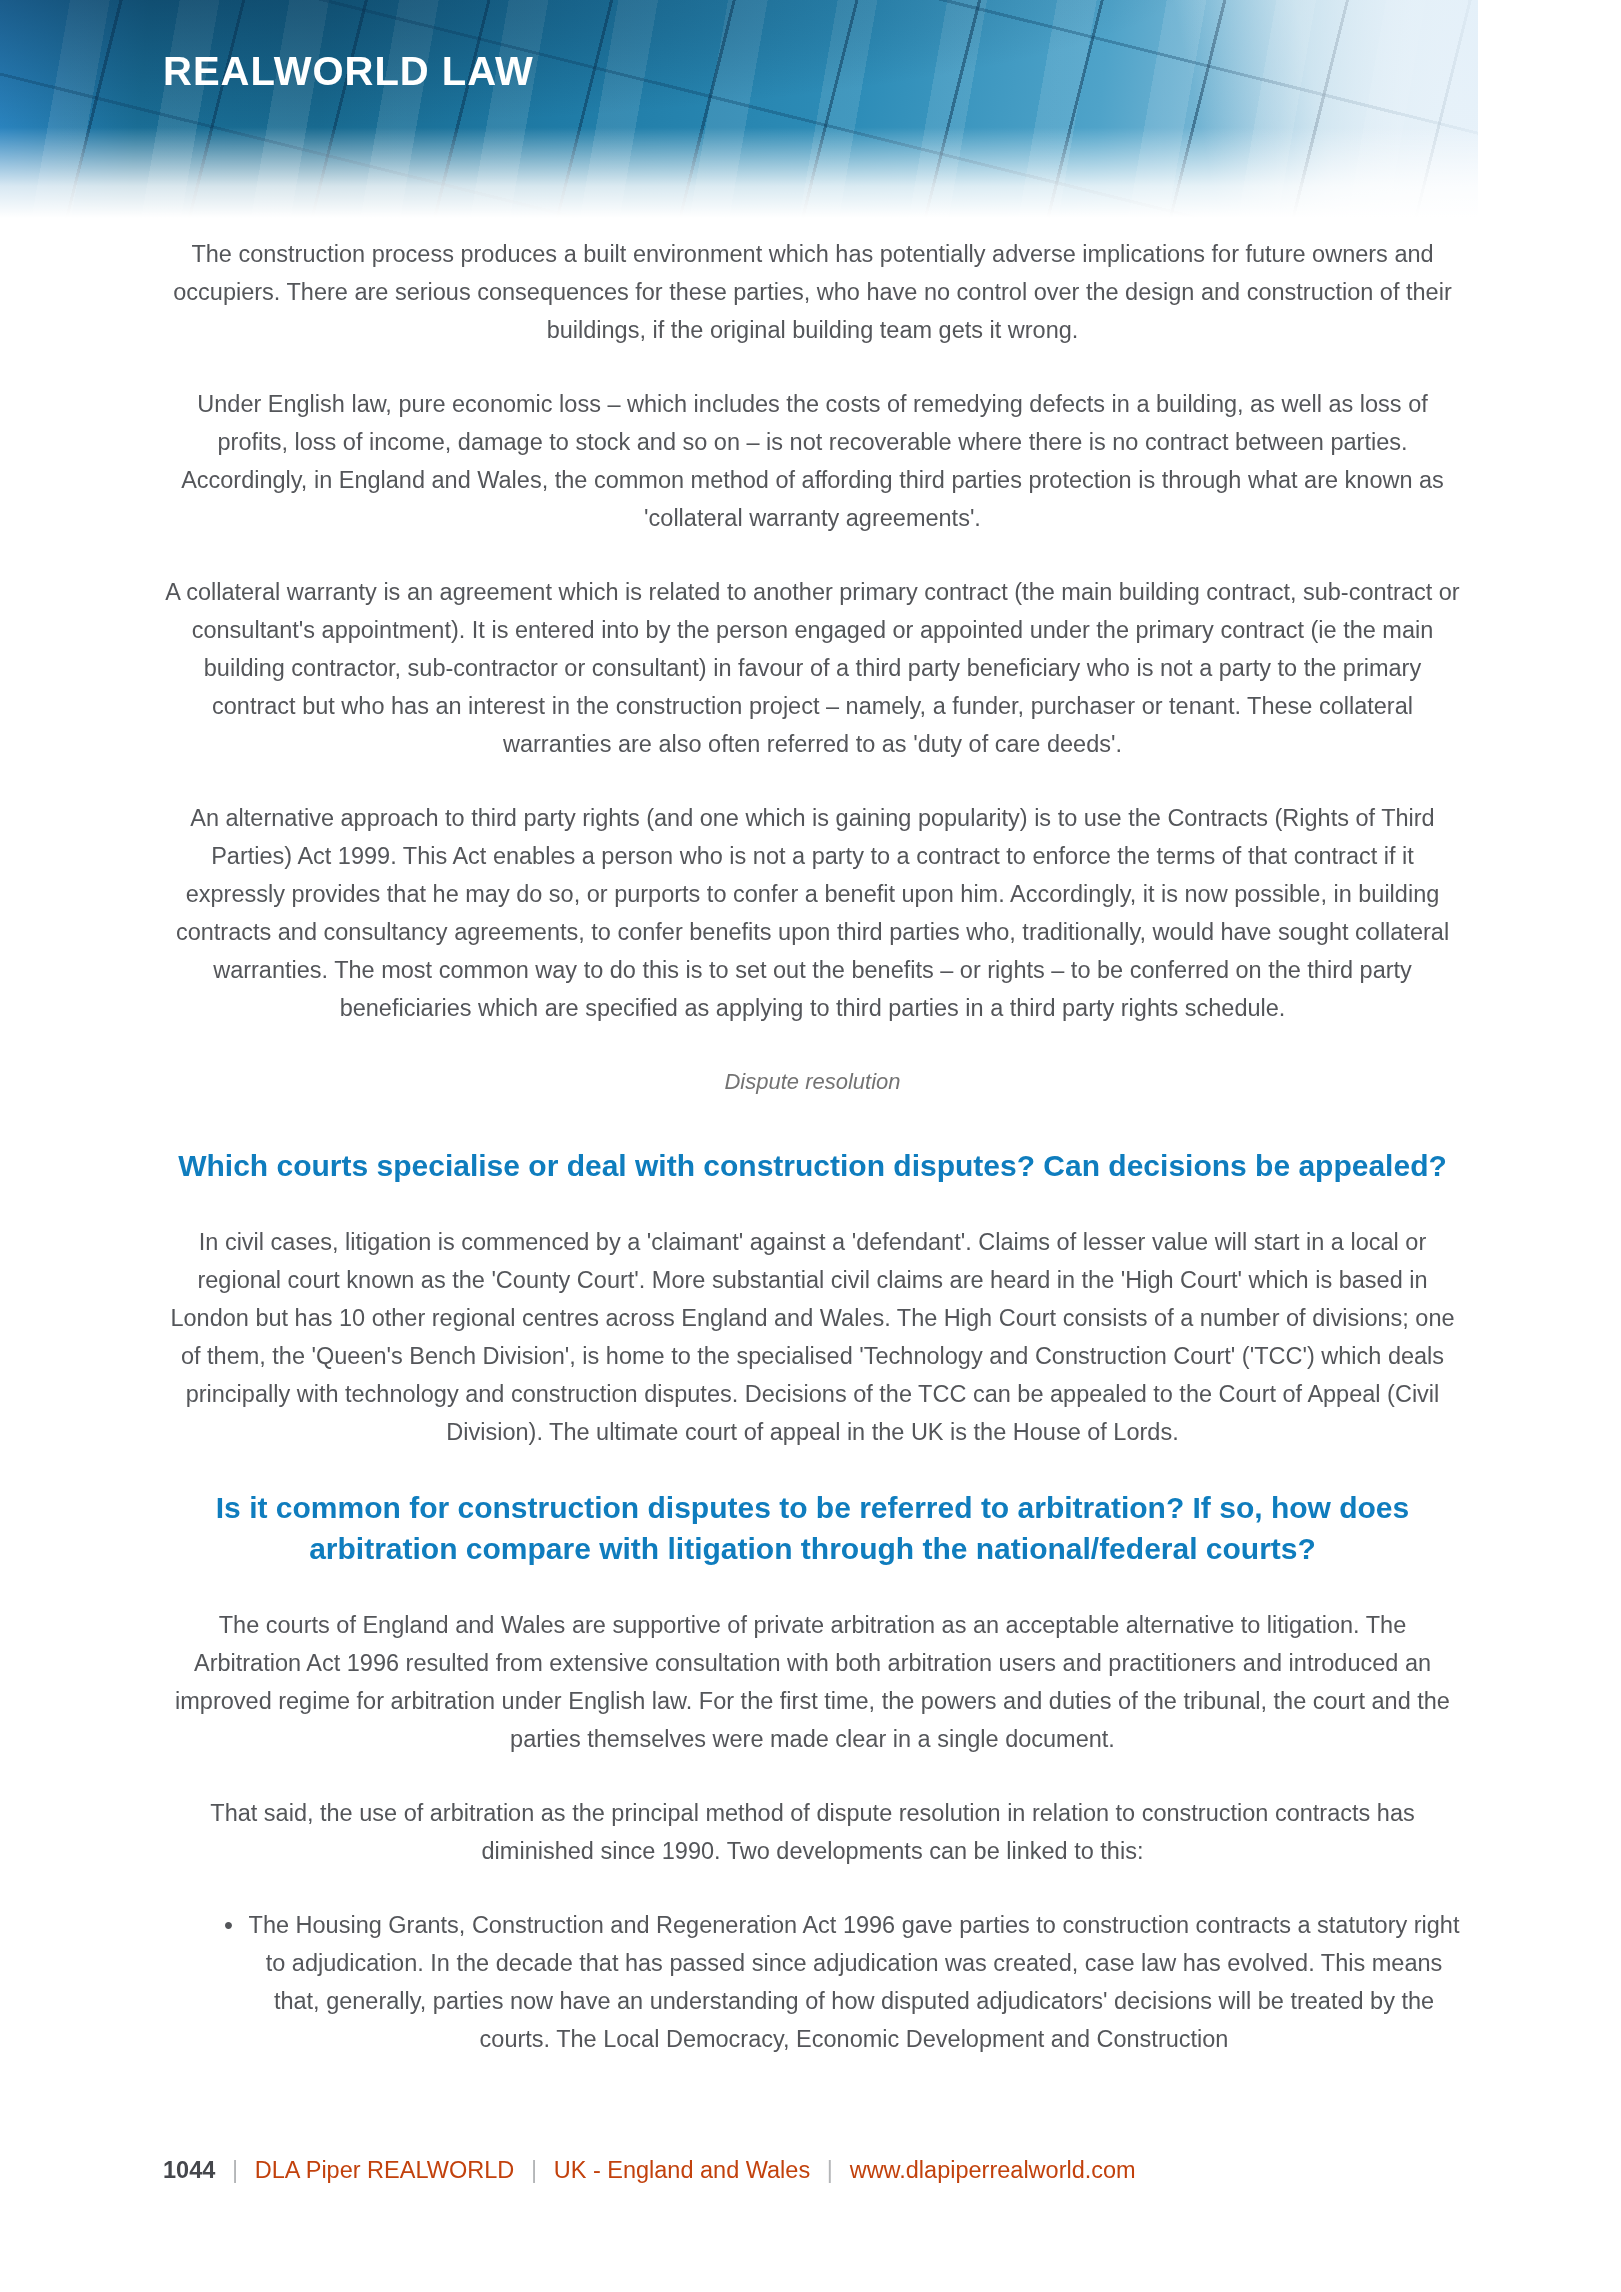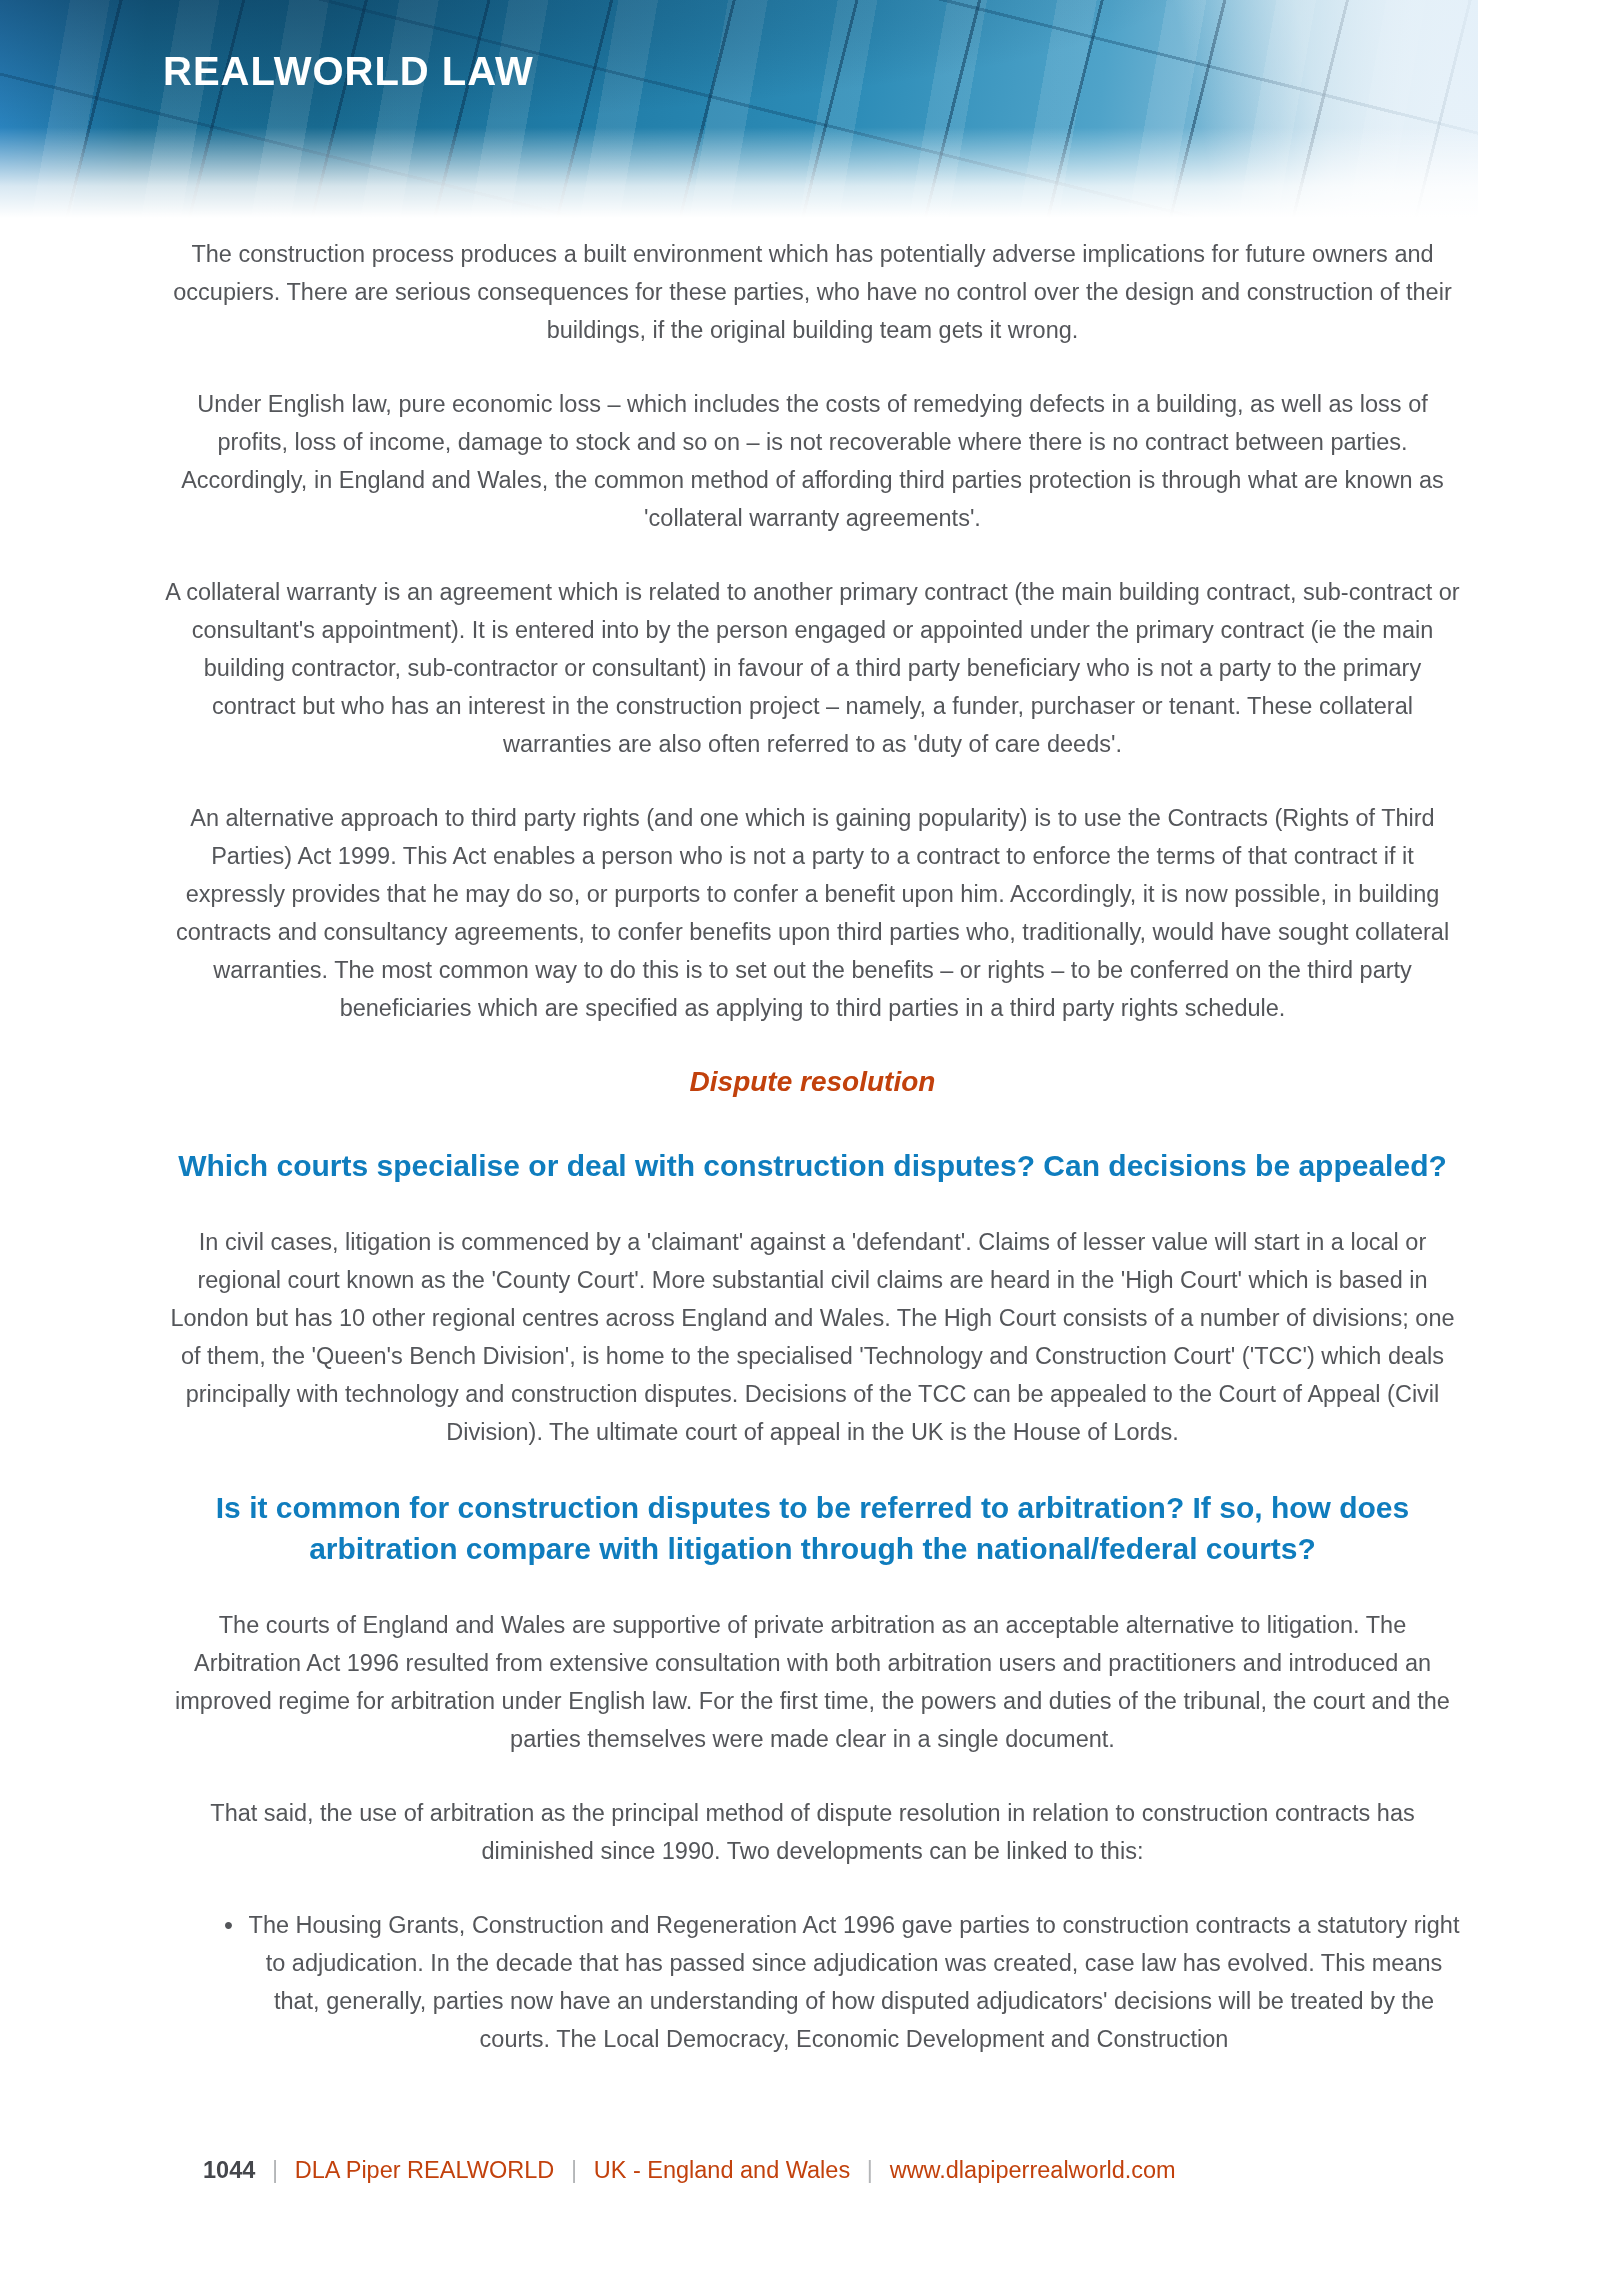--- a/index.html
+++ b/index.html
@@ -34,23 +34,23 @@
 
   
   .content{padding:7.8px 159px 0 163px;text-align:center;}
   .content p.body-para{
     margin:0 0 36px 0;
     font-size:23.5px;line-height:38px;
     color:#54565A;
   }
   .section-heading{
     margin:29px 0 45px 0;
-    font-size:28px;line-height:37px;
-    font-weight:bold;font-style:italic;
-    color:#c2410c;
+    font-size:22px;line-height:37px;
+    font-weight:normal;font-style:italic;
+    color:#737373;
   }
   .question-heading{
     margin:0 0 37px 0;
     font-size:30px;line-height:41px;
     font-weight:bold;
     color:#0F7DBE;
   }
   ul.bullet-list{
     list-style:none;margin:0;padding:0;
   }
@@ -66,21 +66,21 @@
   }
   .bullet-text{flex:1;}
 
   
   .footer{
     position:absolute;left:163px;top:2154px;
     display:flex;align-items:baseline;gap:16.7px;
     font-size:23.5px;line-height:33px;
     white-space:nowrap;
   }
-  .footer .page-num{font-weight:bold;color:#45474C;margin-left:40px;}
+  .footer .page-num{font-weight:bold;color:#45474C;}
   .footer .sep{color:#B4B6B8;font-weight:normal;}
   .footer .item{color:#c2410c;}
 </style>
 </head>
 <body>
 
 <div class="header">
   <div class="header-bg"></div>
   <h1 class="header-title">REALWORLD LAW</h1>
 </div>

